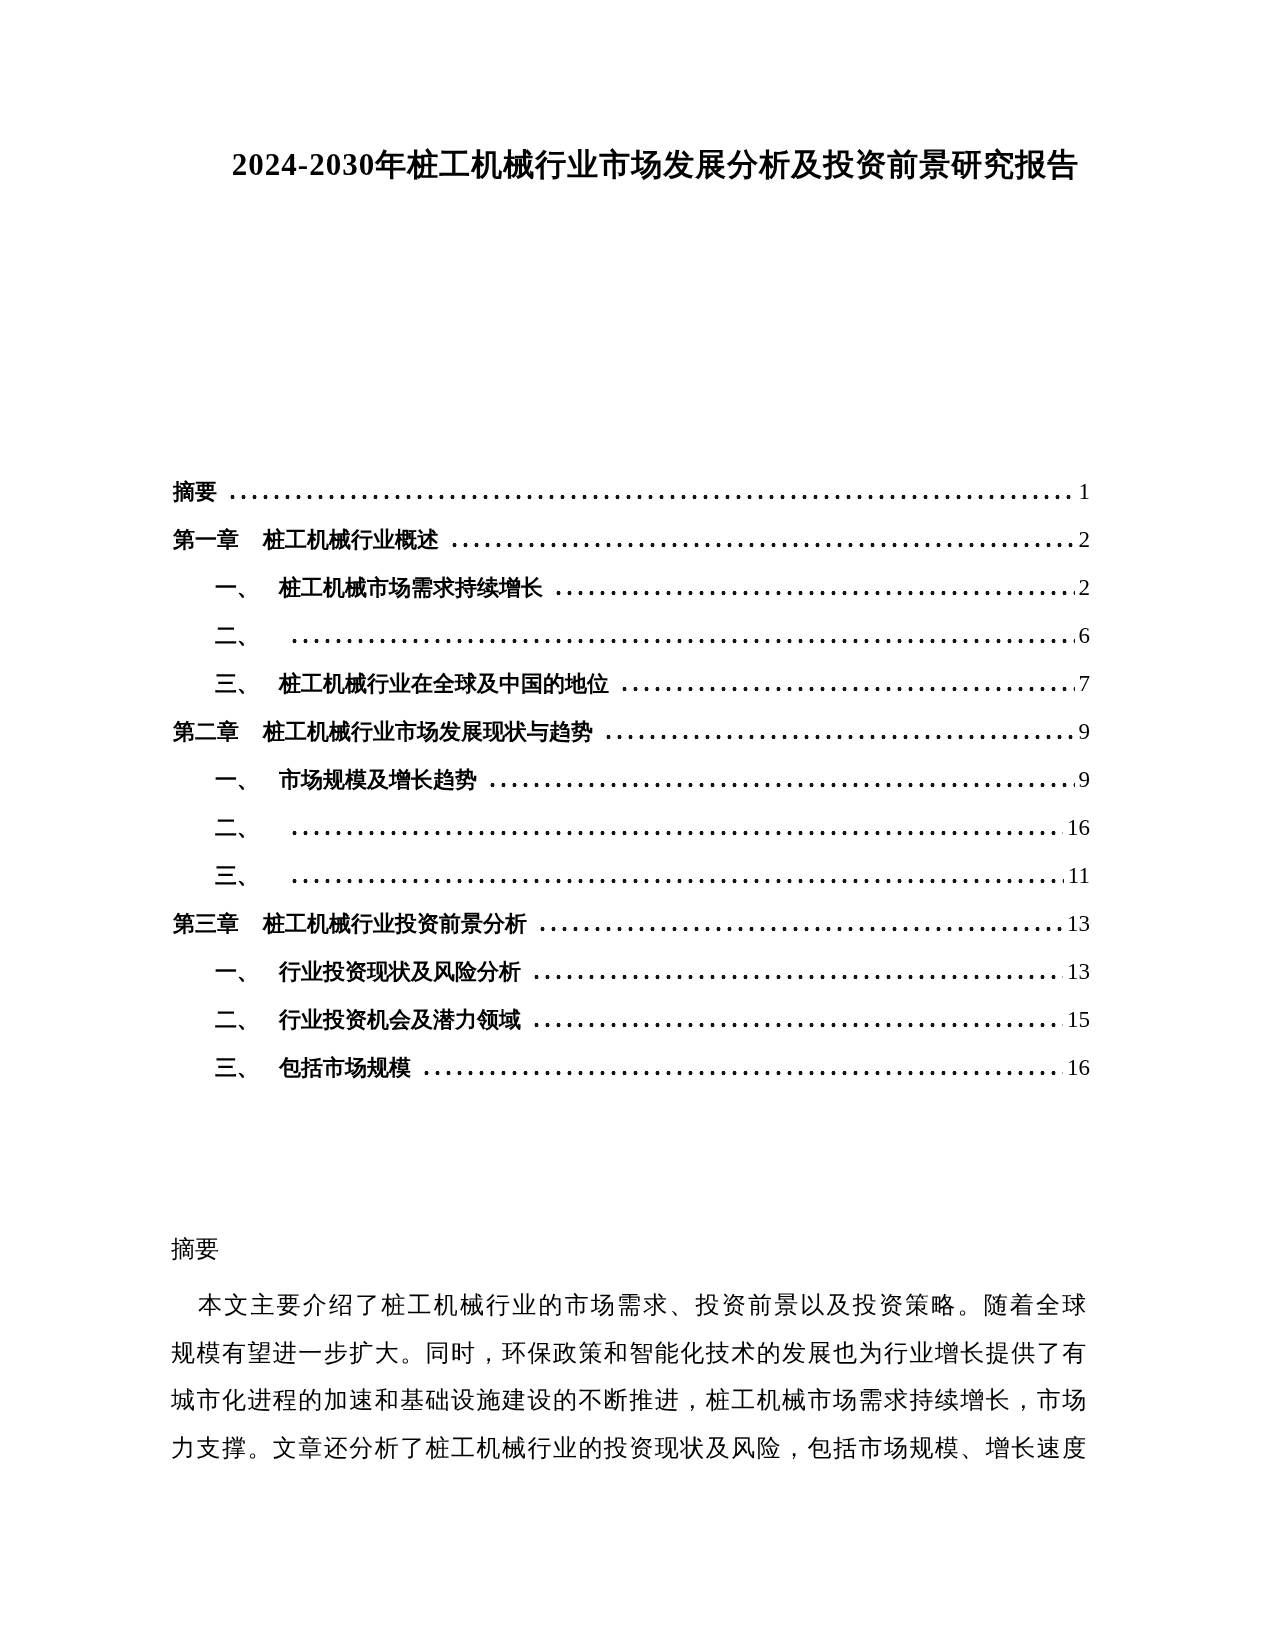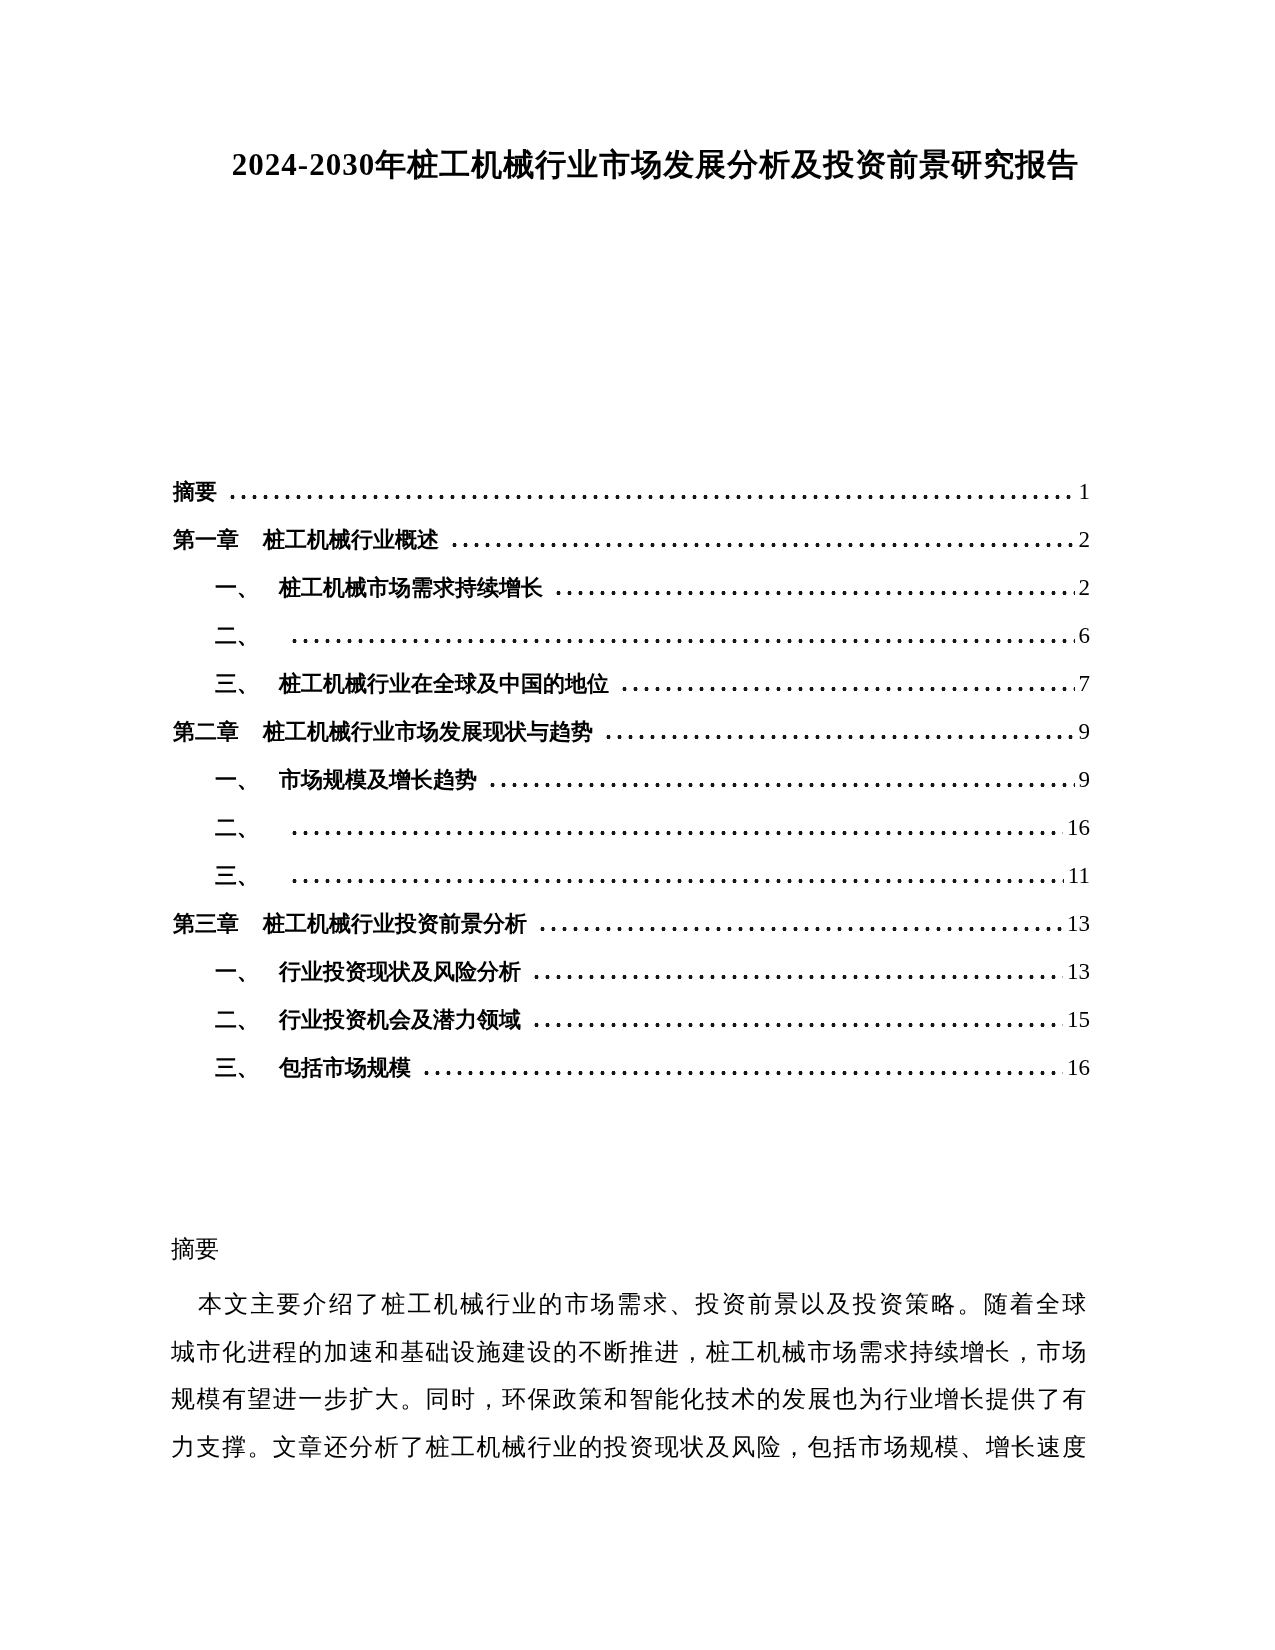--- a/index.html
+++ b/index.html
@@ -67,21 +67,21 @@
     left: 171px;
     font-family: "Liberation Serif", "DejaVu Serif", serif;
     font-size: 24px;
     line-height: 36px;
   }
   .abstract-body {
     position: absolute;
     top: 1281px;
     left: 171px;
     width: 916px;
-    font-family: Liberation Serif, serif;
+    font-family: Liberation Sans, sans-serif;
     font-size: 24px;
     letter-spacing: 0.8px;
   }
   .para-line {
     height: 47.5px;
     line-height: 47.5px;
     text-align: justify;
     text-align-last: justify;
     overflow: hidden;
   }
@@ -182,18 +182,18 @@
       <span class="toc-leader"></span>
       <span class="toc-page">16</span>
     </div>
 
   </div>
 
   <div class="abstract-heading">摘要</div>
 
   <div class="abstract-body">
     <div class="para-line first">本文主要介绍了桩工机械行业的市场需求、投资前景以及投资策略。随着全球</div>
+    <div class="para-line">规模有望进一步扩大。同时，环保政策和智能化技术的发展也为行业增长提供了有</div>
     <div class="para-line">城市化进程的加速和基础设施建设的不断推进，桩工机械市场需求持续增长，市场</div>
-    <div class="para-line">规模有望进一步扩大。同时，环保政策和智能化技术的发展也为行业增长提供了有</div>
     <div class="para-line">力支撑。文章还分析了桩工机械行业的投资现状及风险，包括市场规模、增长速度</div>
   </div>
 
 </div>
 
 </body></html>

